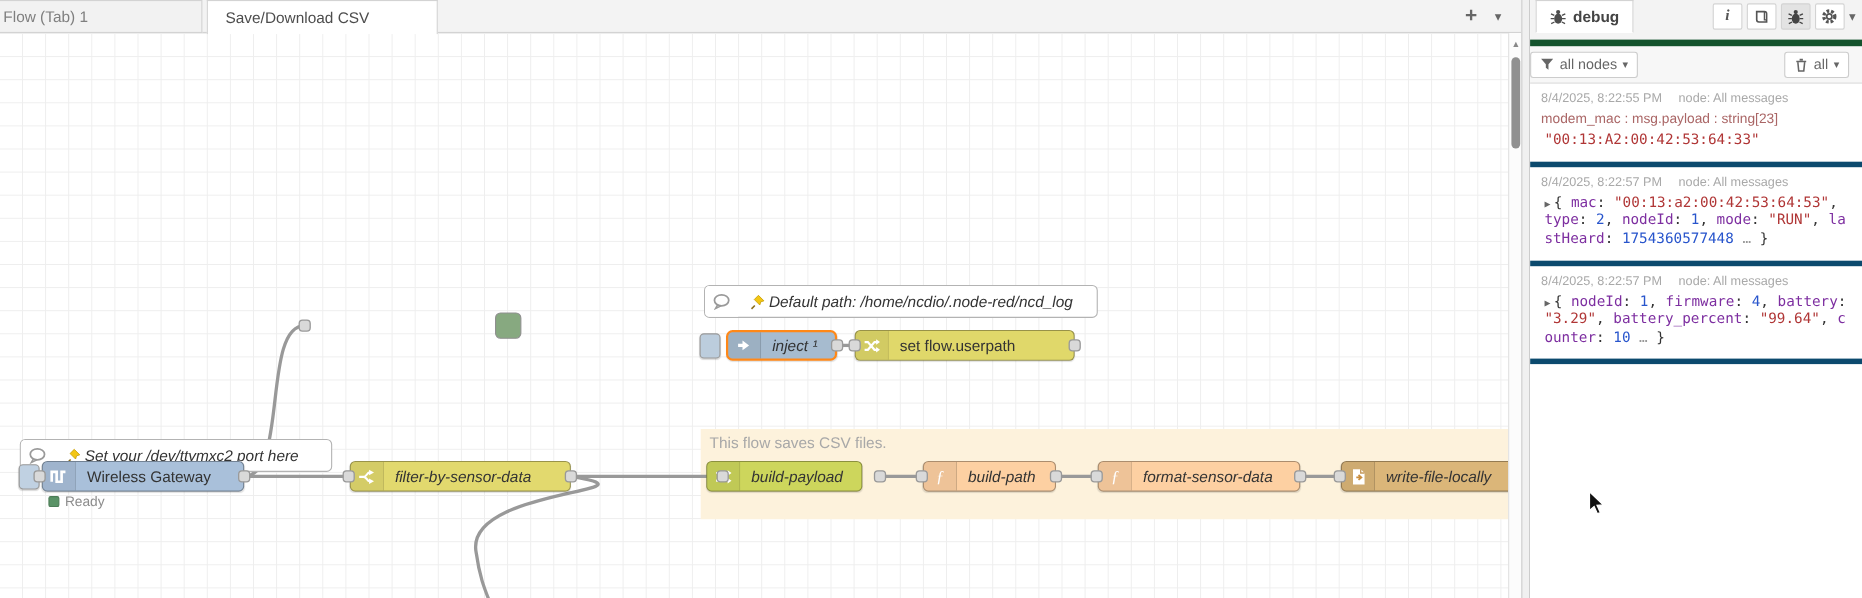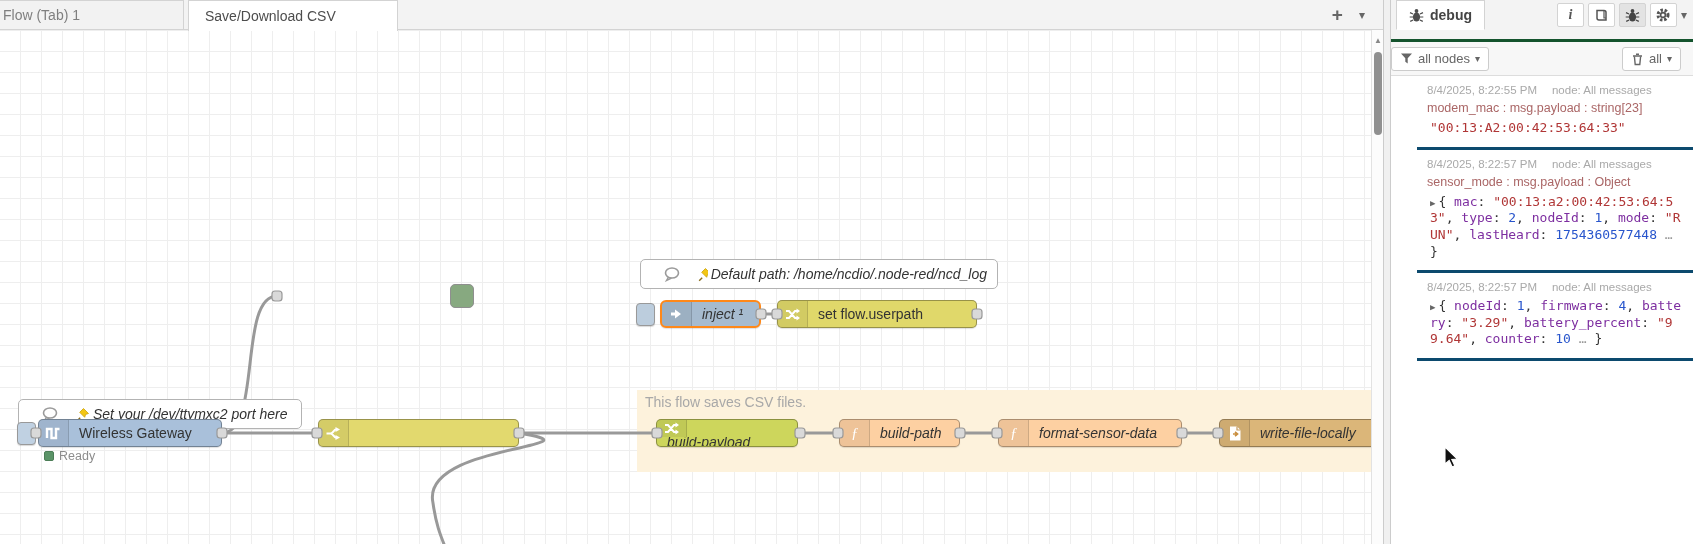--- a/index.html
+++ b/index.html
@@ -40,21 +40,21 @@
   .node .ic.right { border-left:1px solid rgba(0,0,0,0.14); border-radius:0 4px 4px 0; }
   .italic .lbl { font-style:italic; }
   .n-debug   { background:var(--node-debug); }
   .n-inject  { background:var(--node-inject); border:2px solid var(--selected); border-radius:6px; }
   .n-change  { background:var(--node-change); }
   .n-change2 { background:var(--node-change2); }
   .n-switch  { background:var(--node-switch); }
   .n-func    { background:var(--node-function); }
   .n-file    { background:var(--node-file); }
   .n-serial  { background:var(--node-serial); }
-  .n-comment { background:#fff; border:1px solid #b3b3b3; height:30px; box-shadow:none;padding-left:16px; }
+  .n-comment { background:#fff; border:1px solid #b3b3b3; height:30px; box-shadow:none; }
   .n-comment .lbl { font-style:italic; color:#333; gap:3px; }
   .node-btn { position:absolute; width:19px; height:23px; border:1px solid #999;
     border-radius:4px; z-index:3; box-shadow:0 1px 1px rgba(0,0,0,0.15); }
   .toggle-btn { position:absolute; width:24px; height:24px; border:1px solid #8f8f8f;
     border-radius:5px; background:var(--node-debug); z-index:3; }
   #gateway-status { position:absolute; left:44px; top:449px; display:flex; align-items:center;
     gap:5px; z-index:3; font-size:12.5px; color:#8c8c8c; }
   #gateway-status .dot { width:10px; height:10px; border-radius:2px; background:var(--status-ready);
     border:1px solid #4c7d57; }
 
@@ -70,38 +70,38 @@
     font-size:8px; color:#888; }
   #v-scroll .thumb { position:absolute; left:2px; top:22px; width:8px; height:83px;
     background:#909090; border-radius:4px; }
 
   
   #splitter { position:absolute; left:1383px; top:0; width:8px; height:544px; background:#f0f0f0;
     border-left:1px solid #ccc; border-right:1px solid #ccc; z-index:13; }
 
   
   #sidebar { position:absolute; left:1391px; top:0; width:302px; height:544px; background:#fff; z-index:14; }
-  #sb-header { position:relative; height:42px; background:#f3f3f3; border-bottom:3px solid #14532d; }
+  #sb-header { position:relative; height:42px; background:#f3f3f3; border-bottom:6px solid #14532d; }
   #sb-tab { position:absolute; left:5px; top:0; height:30px; padding:0 12px; background:#fff;
     border:1px solid #d3d3d3; border-bottom:1px solid #fff; display:flex; align-items:center;
     gap:6px; font-size:14px; font-weight:bold; color:#444; z-index:2; }
   #sb-header-actions { position:absolute; right:6px; top:3px; display:flex; align-items:center; gap:4px; }
   .sb-btn { width:27px; height:24px; background:#fff; border:1px solid #d3d3d3; border-radius:2px;
     display:flex; align-items:center; justify-content:center; color:#555; }
   .sb-btn.pressed { background:#e3e3e3; }
   .info-i { font-family:"Liberation Serif",serif; font-weight:bold; font-style:italic; font-size:14px; }
   #sb-toolbar { height:34px; background:#f7f7f7; border-bottom:1px solid #ddd; display:flex;
     align-items:center; justify-content:space-between; gap:8px; padding-right:12px; }
   .tool-btn { height:24px; background:#fff; border:1px solid #ccc; border-radius:3px; color:#666;
     font-size:13px; display:flex; align-items:center; gap:5px; padding:0 8px; }
   .tool-btn .chev { font-size:10px; }
 
   
   #dbg-list { overflow:hidden; height:478px; }
-  .dbg-msg { padding:8px 10px 10px; border-bottom:3px solid #0c4a6e;margin-left:26px; }
+  .dbg-msg { padding:8px 10px 10px; border-bottom:5px solid #0c4a6e; }
   .dbg-meta { font-size:11.5px; color:#a9a9a9; display:flex; gap:15px; }
   .dbg-prop { margin-top:5px; font-size:12.5px; color:var(--dbg-meta); }
   .dbg-payload { margin-top:5px; font-family:"DejaVu Sans Mono",monospace; font-size:13px;
     color:#333; line-height:1.28; word-break:break-all; padding-left:3px; }
   .tk-string { color:var(--dbg-string); }
   .tk-number { color:var(--dbg-number); }
   .tk-key    { color:var(--dbg-key); }
   .tk-plain  { color:#333; }
   .tk-ellipsis { color:#999; }
   .tk-arrow { color:#666; font-size:9px; margin-right:3px; }
@@ -203,23 +203,24 @@
     </div>
 
     <div class="node n-switch italic" style="left:318px;top:419px;width:201px;">
       <span class="ic left">
         <svg width="17" height="17">
             <path d="M1.5 8.5 h4 C8.5 8.5 8.5 4.5 11 4.5 M5.5 8.5 C8.5 8.5 8.5 12.5 11 12.5" stroke="#fff" stroke-width="2" fill="none"></path>
             <path d="M10.5 2 L15 4.5 L10.5 7 Z" fill="#fff"></path>
             <path d="M10.5 10 L15 12.5 L10.5 15 Z" fill="#fff"></path>
           </svg>
       </span>
-    </div>
-
-    <div class="node n-change2 italic" style="left:656px;top:419px;width:142px;flex-direction:column;">
+      <span class="lbl">filter-by-sensor-data</span>
+    </div>
+
+    <div class="node n-change2 italic" style="left:642px;top:419px;width:142px;">
       <span class="ic left">
         <svg width="17" height="17">
             <path d="M2 5 h3 l6 7 h2.5 M2 12 h3 l6 -7 h2.5" stroke="#fff" stroke-width="2" fill="none"></path>
             <path d="M12.5 2.5 L16 5 L12.5 7.5 Z" fill="#fff"></path>
             <path d="M12.5 9.5 L16 12 L12.5 14.5 Z" fill="#fff"></path>
           </svg>
       </span>
       <span class="lbl">build-payload</span>
     </div>
 
@@ -355,21 +356,20 @@
           <span>node: All messages</span>
         </div>
         <div class="dbg-prop">modem_mac : msg.payload : string[23]</div>
         <div class="dbg-payload"><span class="tk-string">"00:13:A2:00:42:53:64:33"</span></div>
       </div>
       <div class="dbg-msg">
         <div class="dbg-meta">
           <span>8/4/2025, 8:22:57 PM</span>
           <span>node: All messages</span>
         </div>
-        <div class="dbg-prop">sensor_mode : msg.payload : Object</div>
         <div class="dbg-payload"><span class="tk-arrow">▶</span><span class="tk-plain">{ </span><span class="tk-key">mac</span><span class="tk-plain">: </span><span class="tk-string">"00:13:a2:00:42:53:64:53"</span><span class="tk-plain">, </span><span class="tk-key">type</span><span class="tk-plain">: </span><span class="tk-number">2</span><span class="tk-plain">, </span><span class="tk-key">nodeId</span><span class="tk-plain">: </span><span class="tk-number">1</span><span class="tk-plain">, </span><span class="tk-key">mode</span><span class="tk-plain">: </span><span class="tk-string">"RUN"</span><span class="tk-plain">, </span><span class="tk-key">lastHeard</span><span class="tk-plain">: </span><span class="tk-number">1754360577448</span><span class="tk-ellipsis"> … </span><span class="tk-plain">}</span></div>
       </div>
       <div class="dbg-msg">
         <div class="dbg-meta">
           <span>8/4/2025, 8:22:57 PM</span>
           <span>node: All messages</span>
         </div>
         <div class="dbg-payload"><span class="tk-arrow">▶</span><span class="tk-plain">{ </span><span class="tk-key">nodeId</span><span class="tk-plain">: </span><span class="tk-number">1</span><span class="tk-plain">, </span><span class="tk-key">firmware</span><span class="tk-plain">: </span><span class="tk-number">4</span><span class="tk-plain">, </span><span class="tk-key">battery</span><span class="tk-plain">: </span><span class="tk-string">"3.29"</span><span class="tk-plain">, </span><span class="tk-key">battery_percent</span><span class="tk-plain">: </span><span class="tk-string">"99.64"</span><span class="tk-plain">, </span><span class="tk-key">counter</span><span class="tk-plain">: </span><span class="tk-number">10</span><span class="tk-ellipsis"> … </span><span class="tk-plain">}</span></div>
       </div>
     </div>

